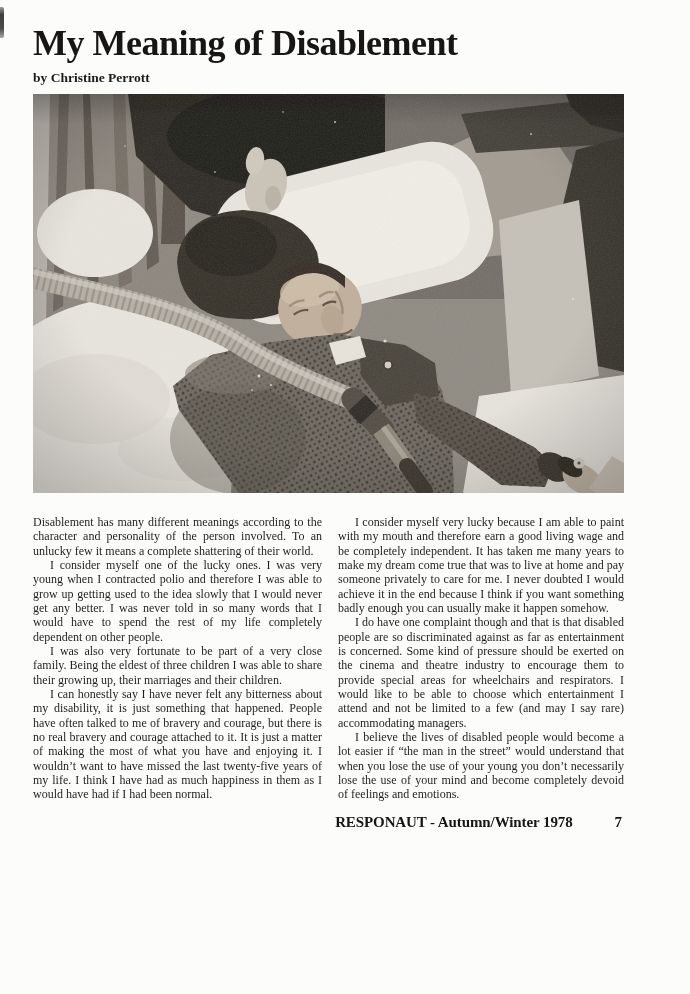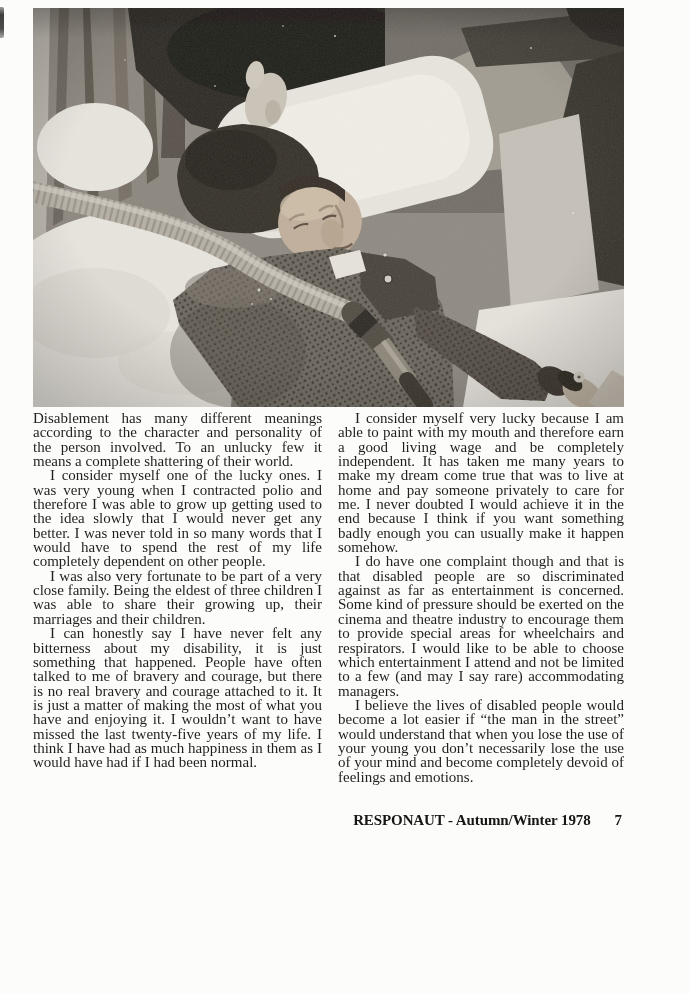--- a/index.html
+++ b/index.html
@@ -28,43 +28,45 @@
   .byline{
     margin:7px 0 0;
     font-size:13.5px;font-weight:700;color:#1d1c1a;
   }
   .photo{
     margin:8px 0 0;width:591px;height:399px;
     background:#8d8880;overflow:hidden;
   }
   .photo svg{display:block;}
   .columns{
-    display:flex;gap:16px;margin-top:4px;
-    font-size:15px;line-height:14.35px;color:#201f1c;
+    display:flex;gap:16px;margin-top:22px;
+    font-size:12px;line-height:14.35px;color:#201f1c;
     text-align:justify;
   }
   .col{width:289px;}
   .col-right{width:286px;}
   .para{margin:0;}
   .para.indent{text-indent:17px;}
   .footer{
-    margin-top:28px;
-    display:flex;justify-content:flex-end;align-items:center;gap:24px;
+    margin-top:12px;
+    display:flex;justify-content:flex-end;align-items:center;gap:42px;
     font-weight:700;font-size:15px;color:#171614;
     padding-right:2px;letter-spacing:-0.1px;
   }
 </style>
 </head>
 <body>
 
 <div class="page">
 
   <div class="edge-artifact"></div>
 
   <header>
+    <h1 class="title">My Meaning of Disablement</h1>
+    <p class="byline">by Christine Perrott</p>
   </header>
 
   <figure class="photo" role="img" aria-label="Black-and-white photograph of a woman reclining against white pillows, wearing a dark knitted sweater, with a ribbed respirator hose running diagonally across her chest to a dark connector; a watch is visible on her wrist and curtains hang in the background.">
     <svg viewBox="0 0 591 399" width="591" height="399" xmlns="http://www.w3.org/2000/svg">
       <defs>
         <pattern id="knit" width="8" height="7" patternUnits="userSpaceOnUse" patternTransform="rotate(14)">
           <circle cx="2" cy="2" r="1.4" fill="#3a342c"></circle>
           <circle cx="6" cy="5.5" r="1.1" fill="#342f27"></circle>
         </pattern>
         <filter id="soft">

